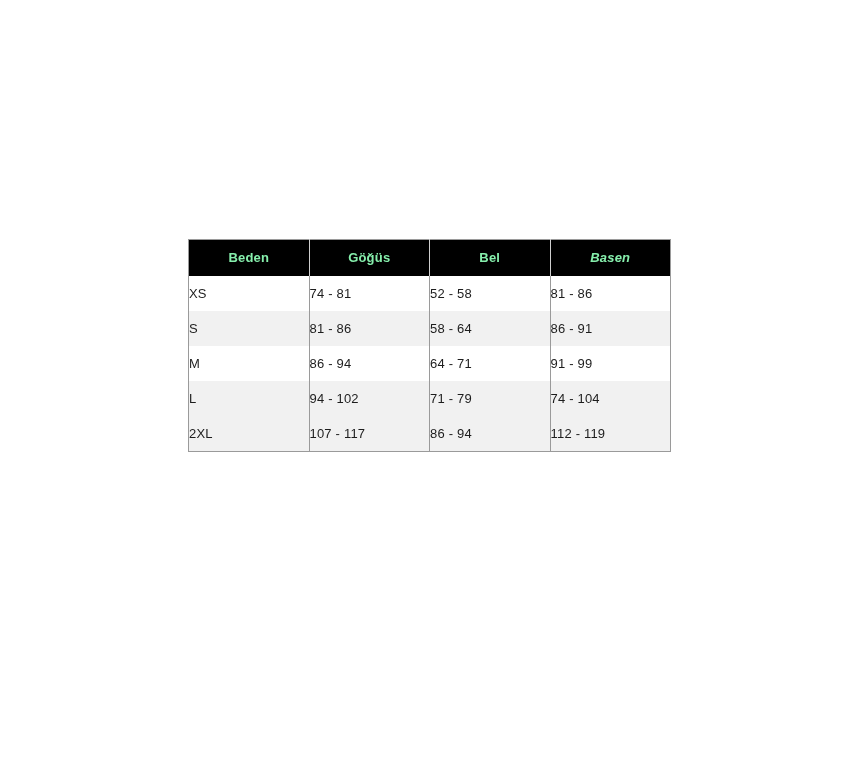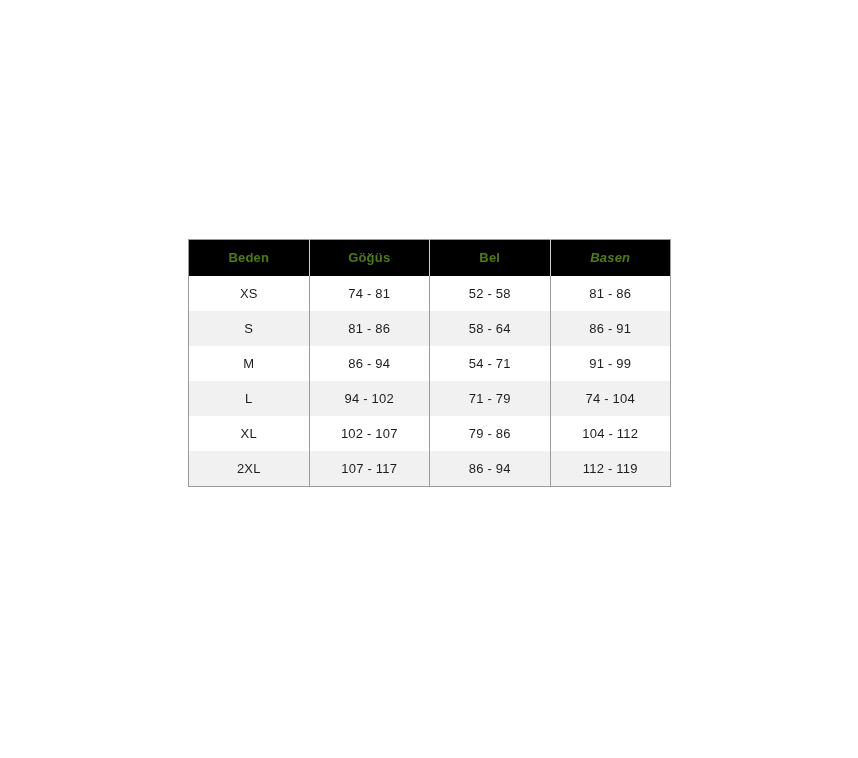--- a/index.html
+++ b/index.html
@@ -32,21 +32,21 @@
 
   table.size-chart col.c {
     width: 120.5px;
   }
 
   table.size-chart thead tr {
     background: #000000;
   }
 
   table.size-chart thead th {
-    color: #4d7c0f;
+    color: #86efac;
     font-size: 13px;
     font-weight: bold;
     height: 20px;
     line-height: 36px;
     padding: 0;
     vertical-align: middle;
     border-right: 1px solid #cfcfcf;
     letter-spacing: 0.2px;
   }
   table.size-chart thead th:last-child {
@@ -54,21 +54,21 @@
     font-style: italic;
   }
 
   table.size-chart tbody td {
     color: #1d1d1d;
     font-size: 13px;
     font-weight: normal;
     height: 35px;
     line-height: 35px;
     padding: 0;
-    text-align: center;
+    text-align: left;
     vertical-align: middle;
     border-right: 1px solid #9a9a9a;
     letter-spacing: 0.2px;
   }
   table.size-chart tbody td:last-child {
     border-right: none;
   }
 
   table.size-chart tbody tr.row-odd {
     background: #ffffff;
@@ -105,34 +105,28 @@
       </tr>
       <tr class="row-even">
         <td>S</td>
         <td>81 - 86</td>
         <td>58 - 64</td>
         <td>86 - 91</td>
       </tr>
       <tr class="row-odd">
         <td>M</td>
         <td>86 - 94</td>
-        <td>54 - 71</td>
+        <td>64 - 71</td>
         <td>91 - 99</td>
       </tr>
       <tr class="row-even">
         <td>L</td>
         <td>94 - 102</td>
         <td>71 - 79</td>
         <td>74 - 104</td>
-      </tr>
-      <tr class="row-odd">
-        <td>XL</td>
-        <td>102 - 107</td>
-        <td>79 - 86</td>
-        <td>104 - 112</td>
       </tr>
       <tr class="row-even">
         <td>2XL</td>
         <td>107 - 117</td>
         <td>86 - 94</td>
         <td>112 - 119</td>
       </tr>
     </tbody>
   </table>
 </div>

